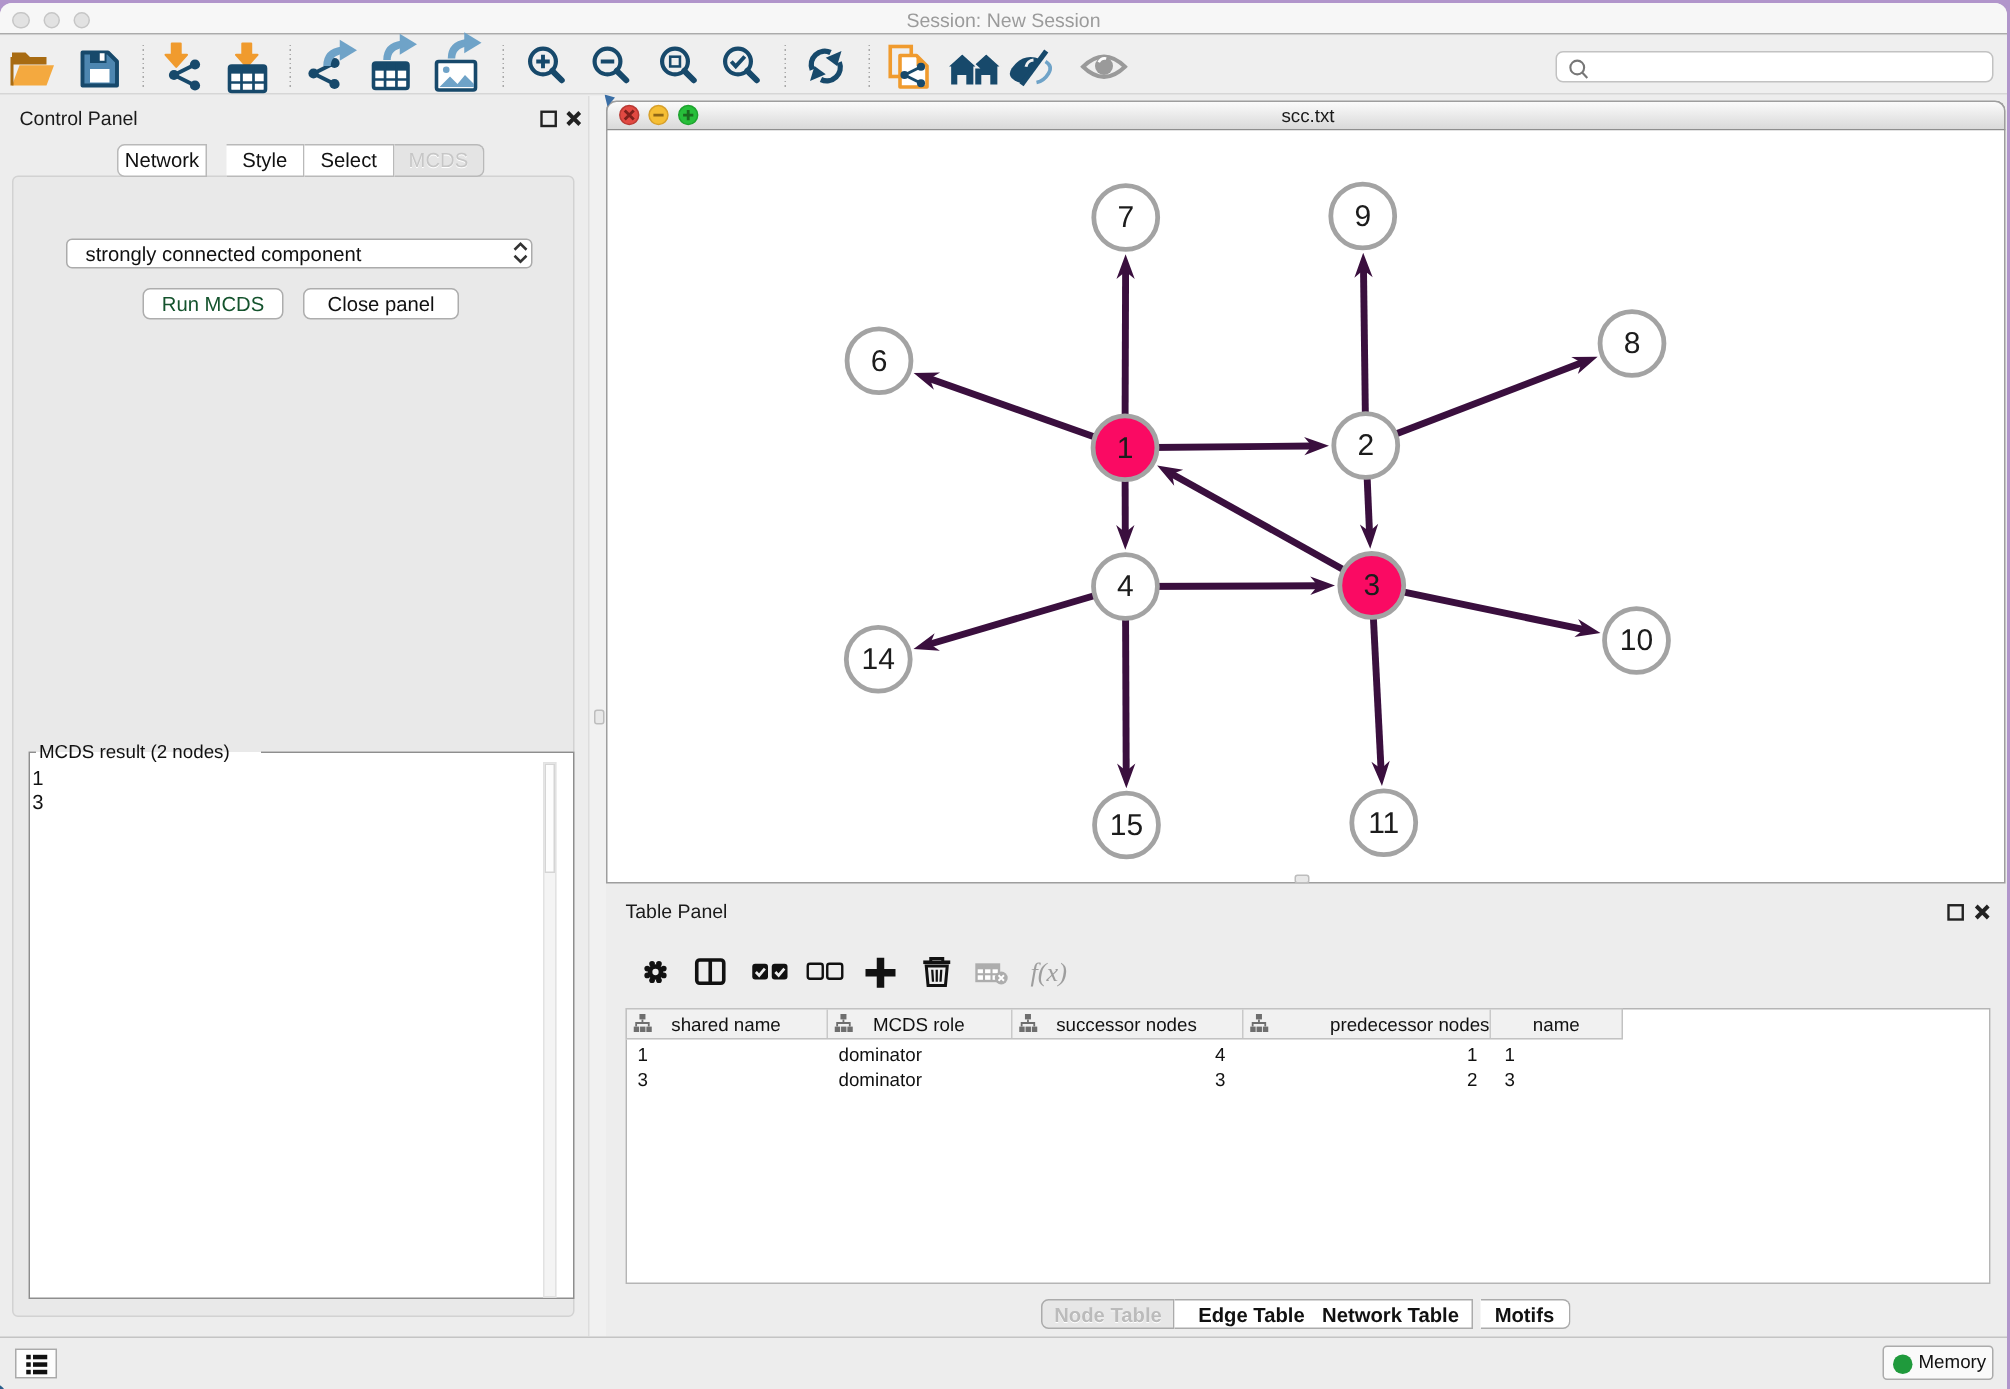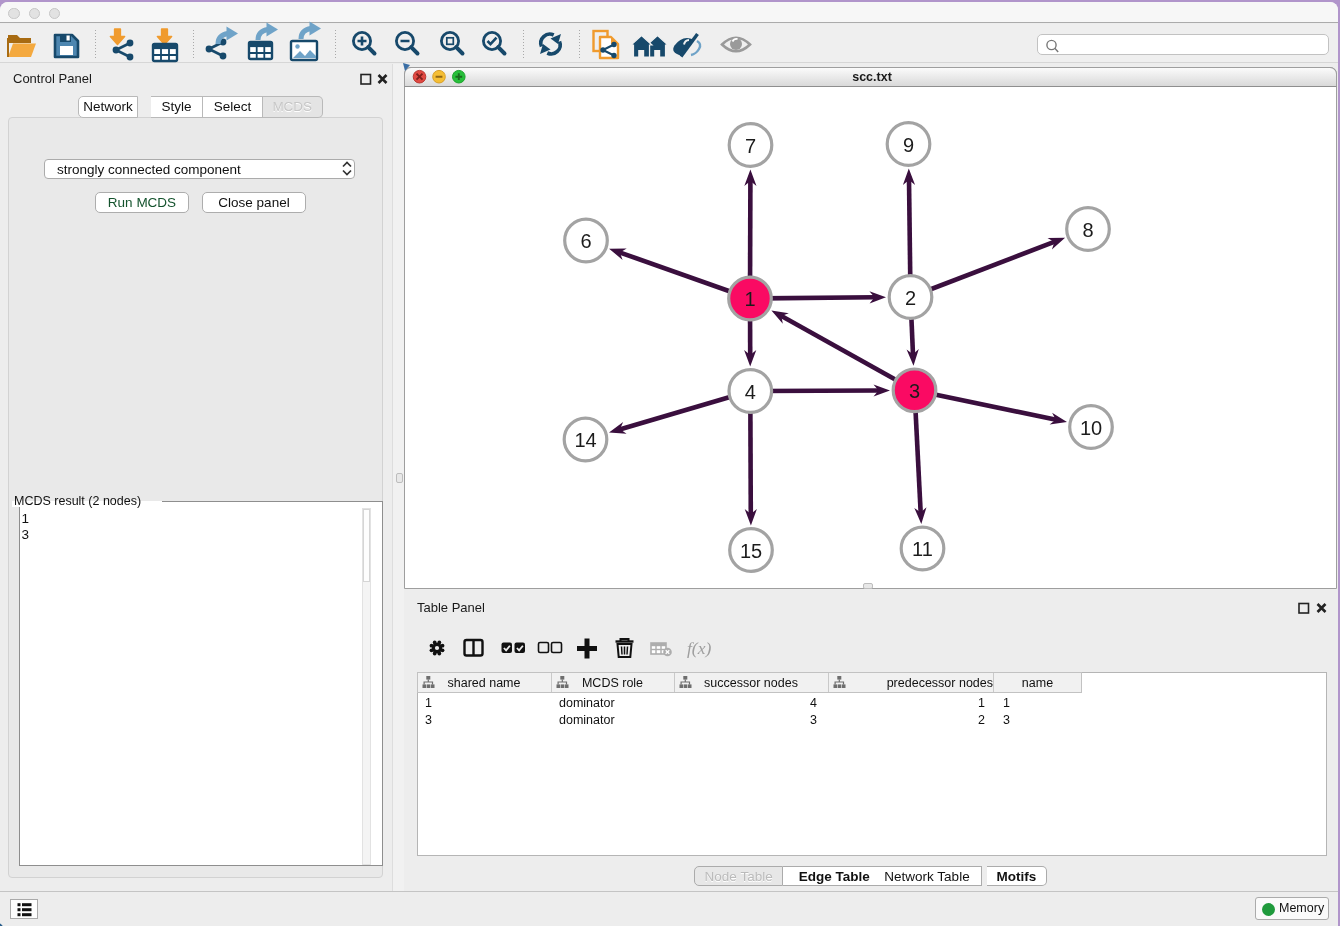--- a/index.html
+++ b/index.html
@@ -2,20 +2,21 @@
 <html><head><meta charset="utf-8"><style>
 *{margin:0;padding:0;box-sizing:border-box}
 html,body{width:1340px;height:926px;overflow:hidden;background:#B195CB;font-family:"Liberation Sans",sans-serif}
 .a{position:absolute}
 </style></head><body>
 <div class="a" style="left:0;top:2px;width:1338px;height:924px;background:#EDEDED;border-radius:8px 8px 0 0;overflow:hidden">
 <div class="a" style="left:0px;top:0px;width:1338px;height:21px;background:#F7F7F7;border-bottom:1px solid #ABABAB"></div>
 <div class="a" style="left:8.3px;top:5.5px;width:11.4px;height:11.4px;border-radius:50%;background:#E2E2E2;border:1px solid #C6C6C6"></div>
 <div class="a" style="left:28.6px;top:5.5px;width:11.4px;height:11.4px;border-radius:50%;background:#E2E2E2;border:1px solid #C6C6C6"></div>
 <div class="a" style="left:48.5px;top:5.5px;width:11.4px;height:11.4px;border-radius:50%;background:#E2E2E2;border:1px solid #C6C6C6"></div>
+<div class="a" style="left:0px;top:4px;width:1338px;height:15px;text-align:center;font-size:13px;color:#9B9B9B">Session: New Session</div>
 <div class="a" style="left:0px;top:22px;width:1338px;height:39px;background:#EFEFEF;border-bottom:1px solid #D6D6D6"></div>
 <div class="a" style="left:95px;top:28px;width:1px;height:28px;background-image:repeating-linear-gradient(#A9A9A9 0 1px,transparent 1px 3px)"></div>
 <div class="a" style="left:193px;top:28px;width:1px;height:28px;background-image:repeating-linear-gradient(#A9A9A9 0 1px,transparent 1px 3px)"></div>
 <div class="a" style="left:335px;top:28px;width:1px;height:28px;background-image:repeating-linear-gradient(#A9A9A9 0 1px,transparent 1px 3px)"></div>
 <div class="a" style="left:523px;top:28px;width:1px;height:28px;background-image:repeating-linear-gradient(#A9A9A9 0 1px,transparent 1px 3px)"></div>
 <div class="a" style="left:579px;top:28px;width:1px;height:28px;background-image:repeating-linear-gradient(#A9A9A9 0 1px,transparent 1px 3px)"></div>
 <svg style="position:absolute;left:0;top:-2px" width="780" height="70">
       <path d="M8,35 h9 l3,3 h11 v5 h-23 z" fill="#A86B12"></path>
       <path d="M8,57 l5,-13.5 h23 l-5,13.5 z" fill="#F4A93F"></path>
       <path d="M8,57 l0,-19" stroke="#A86B12" stroke-width="2"></path>
@@ -107,21 +108,21 @@
 <div class="a" style="left:151px;top:94px;width:52px;height:21.5px;background:#FFFFFF;border:1px solid #B9B9B9;font-size:13.5px;color:#111;text-align:center;line-height:20px;border-left-width:0px">Style</div>
 <div class="a" style="left:203px;top:94px;width:60px;height:21.5px;background:#FFFFFF;border:1px solid #B9B9B9;font-size:13.5px;color:#111;text-align:center;line-height:20px;border-left-width:0px">Select</div>
 <div class="a" style="left:263px;top:94px;width:59.5px;height:21.5px;background:#E4E4E4;border:1px solid #B9B9B9;border-radius:0 5px 5px 0;text-shadow:0 1px 0 #fff;font-size:13.5px;color:#C6C6C6;text-align:center;line-height:20px;border-left-width:0px">MCDS</div>
 <div class="a" style="left:44px;top:156.5px;width:311px;height:20.5px;background:#fff;border:1px solid #ABABAB;border-radius:4px;font-size:13.5px;color:#111;padding:2px 15px 0 12px">strongly connected component</div>
 <svg class="a" style="left:340px;top:159px" width="14" height="16">
       <path d="M3,5.5 l4,-4 l4,4 M3,9.5 l4,4 l4,-4" stroke="#333" stroke-width="1.7" fill="none"></path>
     </svg>
 <div class="a" style="left:95px;top:189.5px;width:94px;height:21.5px;background:#fff;border:1px solid #ADADAD;border-radius:5px;font-size:13.5px;color:#14532d;text-align:center;line-height:20px">Run MCDS</div>
 <div class="a" style="left:202px;top:189.5px;width:104px;height:21.5px;background:#fff;border:1px solid #ADADAD;border-radius:5px;font-size:13.5px;color:#111;text-align:center;line-height:20px">Close panel</div>
 <div class="a" style="left:18.5px;top:499px;width:364.5px;height:365px;background:#fff;border:1px solid #8E8E8E"></div>
-<div class="a" style="left:12px;top:492px;width:150px;height:13px;font-size:12.5px;color:#111;background:linear-gradient(#E9E9E9 54%,#fff 54%);padding:0 2px">MCDS result (2 nodes)</div>
+<div class="a" style="left:24px;top:492px;width:150px;height:13px;font-size:12.5px;color:#111;background:linear-gradient(#E9E9E9 54%,#fff 54%);padding:0 2px">MCDS result (2 nodes)</div>
 <div class="a" style="left:21.5px;top:509px;width:40px;height:34px;font-size:13.5px;color:#111;line-height:16px">1<br>3</div>
 <div class="a" style="left:361.5px;top:506px;width:9px;height:357px;background:#F4F4F4;border:1px solid #E2E2E2"></div>
 <div class="a" style="left:362.5px;top:507px;width:7px;height:73px;background:#FDFDFD;border:1px solid #D5D5D5"></div>
 <div class="a" style="left:392px;top:62px;width:12px;height:827px;background:#F1F1F1;border-left:1px solid #DDD"></div>
 <div class="a" style="left:396px;top:470.5px;width:7px;height:10px;background:#E8E8E8;border:1px solid #BDBDBD;border-radius:2px"></div>
 <div class="a" style="left:404px;top:64.5px;width:933px;height:522.5px;background:#fff;border:1px solid #9E9E9E;border-radius:7px 7px 0 0"></div>
 <div class="a" style="left:404px;top:64.5px;width:933px;height:20px;background:linear-gradient(#FBFBFB,#D9D9D9);border:1px solid #9E9E9E;border-bottom:1px solid #8E8E8E;border-radius:7px 7px 0 0"></div>
 <svg class="a" style="left:403px;top:61px" width="8" height="9">
       <path d="M0,0 L7,2 L2,8 Z" fill="#3A6EA5"></path>
     </svg>
@@ -132,21 +133,21 @@
       </g>
       <g transform="translate(35,9.700000000000003)">
         <circle r="6.3" fill="#F5BE34" stroke="#D7A02B" stroke-width="1"></circle>
         <path d="M-3.4,0 L3.4,0" stroke="#8F6716" stroke-width="1.9"></path>
       </g>
       <g transform="translate(54.80000000000001,9.700000000000003)">
         <circle r="6.3" fill="#27BF3A" stroke="#1FA32F" stroke-width="1"></circle>
         <path d="M-3.4,0 L3.4,0 M0,-3.4 L0,3.4" stroke="#1A6B1F" stroke-width="1.9"></path>
       </g>
     </svg>
-<div class="a" style="left:800px;top:67.5px;width:144px;height:16px;font-size:12.5px;font-weight:bold;color:#1A1A1A;text-align:center">scc.txt</div>
+<div class="a" style="left:800px;top:67.5px;width:144px;height:16px;font-size:12.5px;font-weight:normal;color:#1A1A1A;text-align:center">scc.txt</div>
 <svg style="position:absolute;left:404px;top:84px" width="933" height="503" font-family="&quot;Liberation Sans&quot;,sans-serif">
       <line x1="346" y1="212.5" x2="346.4" y2="94.5" stroke="#3A0F3E" stroke-width="4.6"></line>
       <polygon points="346.4,83.5 352.5,100 346.4,95 340.3,100" fill="#3A0F3E"></polygon>
       <line x1="346" y1="212.5" x2="215.5" y2="166.3" stroke="#3A0F3E" stroke-width="4.6"></line>
       <polygon points="205.1,162.7 222.7,162.4 215.9,166.5 218.6,173.9" fill="#3A0F3E"></polygon>
       <line x1="346" y1="212.5" x2="471" y2="211.3" stroke="#3A0F3E" stroke-width="4.6"></line>
       <polygon points="482,211.2 465.6,217.5 470.5,211.3 465.4,205.3" fill="#3A0F3E"></polygon>
       <line x1="346" y1="212.5" x2="346.2" y2="269.5" stroke="#3A0F3E" stroke-width="4.6"></line>
       <polygon points="346.2,280.5 340.1,264 346.2,269 352.3,264" fill="#3A0F3E"></polygon>
       <line x1="506.5" y1="211" x2="505" y2="93.5" stroke="#3A0F3E" stroke-width="4.6"></line>
@@ -270,23 +271,23 @@
 <div class="a" style="left:425px;top:694px;width:100px;height:14px;font-size:12.5px;color:#111">1</div>
 <div class="a" style="left:559px;top:694px;width:110px;height:14px;font-size:12.5px;color:#111">dominator</div>
 <div class="a" style="left:674px;top:694px;width:143px;height:14px;font-size:12.5px;color:#111;text-align:right">4</div>
 <div class="a" style="left:828px;top:694px;width:157px;height:14px;font-size:12.5px;color:#111;text-align:right">1</div>
 <div class="a" style="left:1003px;top:694px;width:60px;height:14px;font-size:12.5px;color:#111">1</div>
 <div class="a" style="left:425px;top:711.3px;width:100px;height:14px;font-size:12.5px;color:#111">3</div>
 <div class="a" style="left:559px;top:711.3px;width:110px;height:14px;font-size:12.5px;color:#111">dominator</div>
 <div class="a" style="left:674px;top:711.3px;width:143px;height:14px;font-size:12.5px;color:#111;text-align:right">3</div>
 <div class="a" style="left:828px;top:711.3px;width:157px;height:14px;font-size:12.5px;color:#111;text-align:right">2</div>
 <div class="a" style="left:1003px;top:711.3px;width:60px;height:14px;font-size:12.5px;color:#111">3</div>
-<div class="a" style="left:694px;top:863.5px;width:89.3px;height:20px;background:#E7E7E7;border:1px solid #ABABAB;border-left-width:1px;border-radius:5px 0 0 5px;text-shadow:0 1px 0 #fff;font-size:13.5px;font-weight:normal;color:#BBB;text-align:center;line-height:19px">Node Table</div>
+<div class="a" style="left:694px;top:863.5px;width:89.3px;height:20px;background:#E7E7E7;border:1px solid #ABABAB;border-left-width:1px;border-radius:5px 0 0 5px;text-shadow:0 1px 0 #fff;font-size:13.5px;font-weight:bold;color:#BBB;text-align:center;line-height:19px">Node Table</div>
 <div class="a" style="left:783.3px;top:863.5px;width:103px;height:20px;background:#fff;border:1px solid #ABABAB;border-left-width:0px;font-size:13.5px;font-weight:bold;color:#111;text-align:center;line-height:19px">Edge Table</div>
-<div class="a" style="left:873.5px;top:863.5px;width:108px;height:20px;background:#fff;border:1px solid #ABABAB;border-left-width:0px;font-size:13.5px;font-weight:normal;color:#111;text-align:center;line-height:19px">Network Table</div>
+<div class="a" style="left:873.5px;top:863.5px;width:108px;height:20px;background:#fff;border:1px solid #ABABAB;border-left-width:0px;font-size:13.5px;font-weight:bold;color:#111;text-align:center;line-height:19px">Network Table</div>
 <div class="a" style="left:987px;top:863.5px;width:59.6px;height:20px;background:#fff;border:1px solid #ABABAB;border-left-width:0px;border-radius:0 5px 5px 0;font-size:13.5px;font-weight:bold;color:#111;text-align:center;line-height:19px">Motifs</div>
 <div class="a" style="left:0px;top:889px;width:1338px;height:35px;background:#EDEDED;border-top:1px solid #C4C4C4"></div>
 <div class="a" style="left:10px;top:897px;width:28px;height:20px;background:#FDFDFD;border:1px solid #AAA"></div>
 <svg class="a" style="left:10px;top:897px" width="28" height="20">
       <rect x="7.5" y="4.2" width="3" height="3" fill="#111"></rect>
       <rect x="12" y="4.2" width="9.5" height="3" fill="#111"></rect>
       <rect x="7.5" y="9.2" width="3" height="3" fill="#111"></rect>
       <rect x="12" y="9.2" width="9.5" height="3" fill="#111"></rect>
       <rect x="7.5" y="14.2" width="3" height="3" fill="#111"></rect>
       <rect x="12" y="14.2" width="9.5" height="3" fill="#111"></rect>

